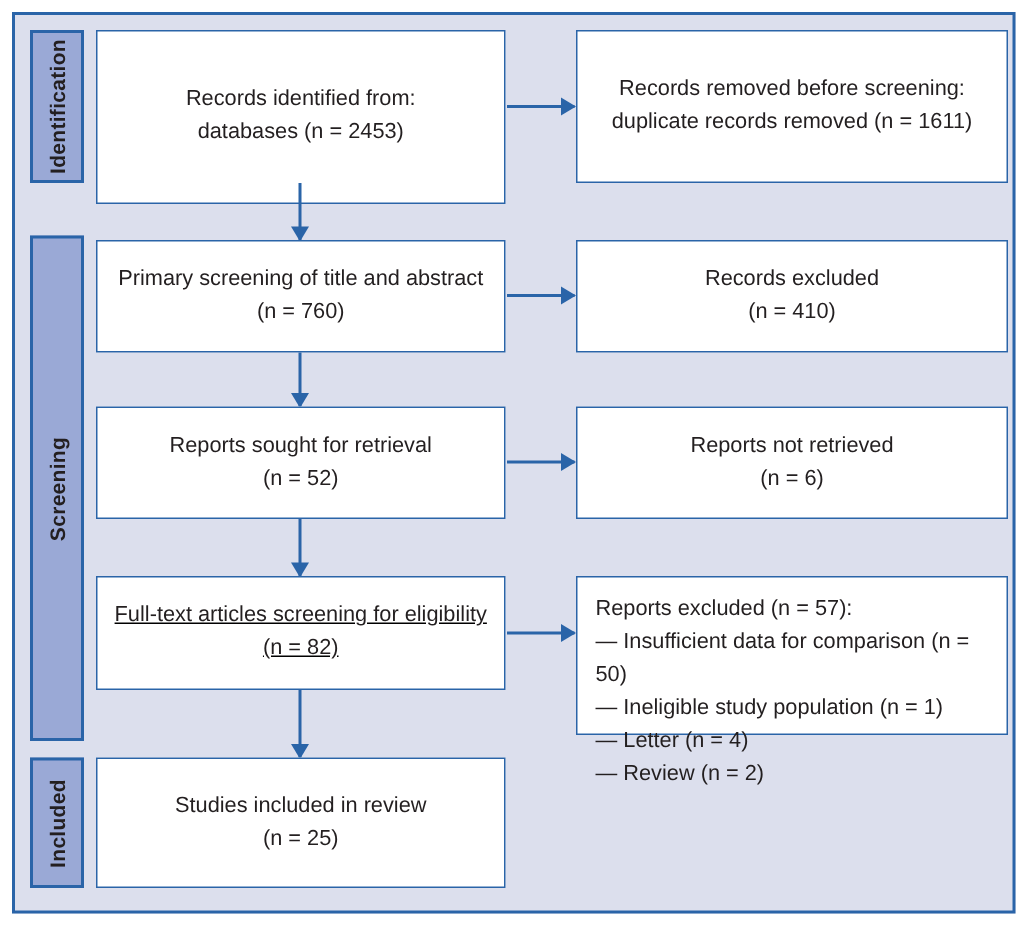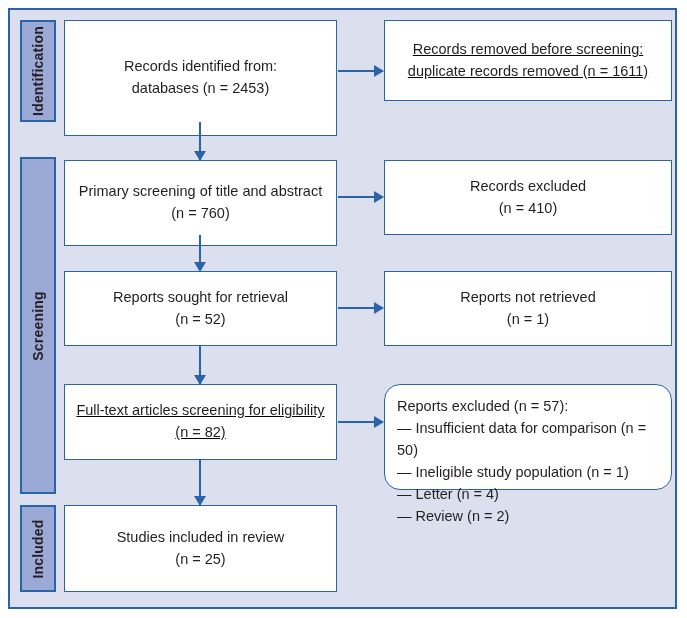--- a/index.html
+++ b/index.html
@@ -60,21 +60,20 @@
     line-height: 1.5;
     color: #231f20;
     text-align: center;
     padding: 0 8px;
     white-space: pre-line;
     font-family: "Liberation Sans", sans-serif;
   }
   .flow-box.align-left {
     align-items: flex-start;
     justify-content: flex-start;
-    border-radius: 16px;
   }
   .flow-box.align-left .box-text {
     text-align: left;
     padding: 10px 10px 0 12px;
     line-height: 1.52;
   }
 
   
   .arrow-h {
     position: absolute;
@@ -126,30 +125,30 @@
 
   <div class="flow-box" style="left:54px; top:10px; width:273px; height:116px;">
     <span class="box-text">Records identified from:
 databases (n = 2453)</span>
   </div>
 
   <div class="arrow-h" style="left:328px; top:60px; width:45px;">
     <span class="head"></span>
   </div>
 
-  <div class="flow-box" style="left:374px; top:10px; width:288px; height:81px;text-decoration:underline;">
+  <div class="flow-box" style="left:374px; top:10px; width:288px; height:102px;">
     <span class="box-text">Records removed before screening:
 duplicate records removed (n = 1611)</span>
   </div>
 
   <div class="arrow-v" style="left:189px; top:112px; height:38px;">
     <span class="head"></span>
   </div>
 
-  <div class="flow-box" style="left:54px; top:150px; width:273px; height:86px;">
+  <div class="flow-box" style="left:54px; top:150px; width:273px; height:75px;">
     <span class="box-text">Primary screening of title and abstract
 (n = 760)</span>
   </div>
 
   <div class="arrow-h" style="left:328px; top:186px; width:45px;">
     <span class="head"></span>
   </div>
 
   <div class="flow-box" style="left:374px; top:150px; width:288px; height:75px;">
     <span class="box-text">Records excluded
@@ -164,21 +163,21 @@
     <span class="box-text">Reports sought for retrieval
 (n = 52)</span>
   </div>
 
   <div class="arrow-h" style="left:328px; top:297px; width:45px;">
     <span class="head"></span>
   </div>
 
   <div class="flow-box" style="left:374px; top:261px; width:288px; height:75px;">
     <span class="box-text">Reports not retrieved
-(n = 1)</span>
+(n = 6)</span>
   </div>
 
   <div class="arrow-v" style="left:189px; top:336px; height:38px;">
     <span class="head"></span>
   </div>
 
   <div class="flow-box" style="left:54px; top:374px; width:273px; height:76px;text-decoration:underline;">
     <span class="box-text">Full-text articles screening for eligibility
 (n = 82)</span>
   </div>

